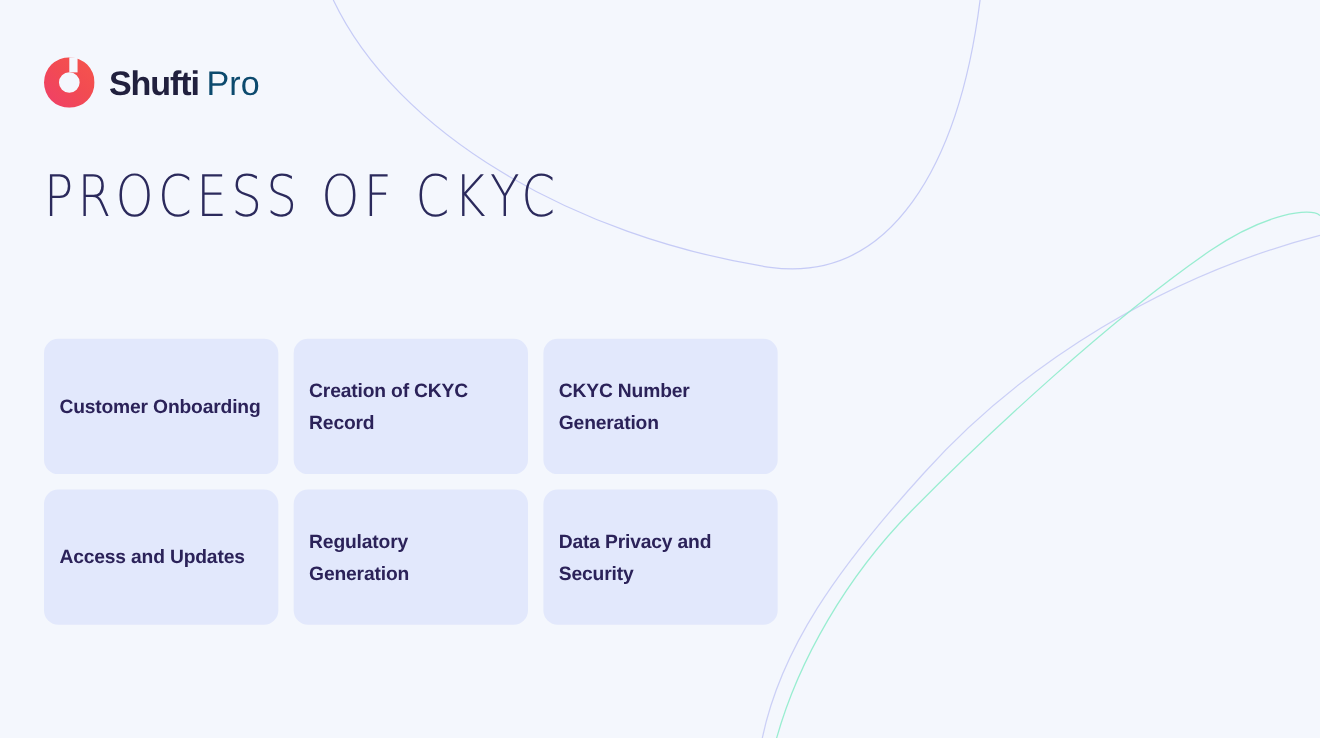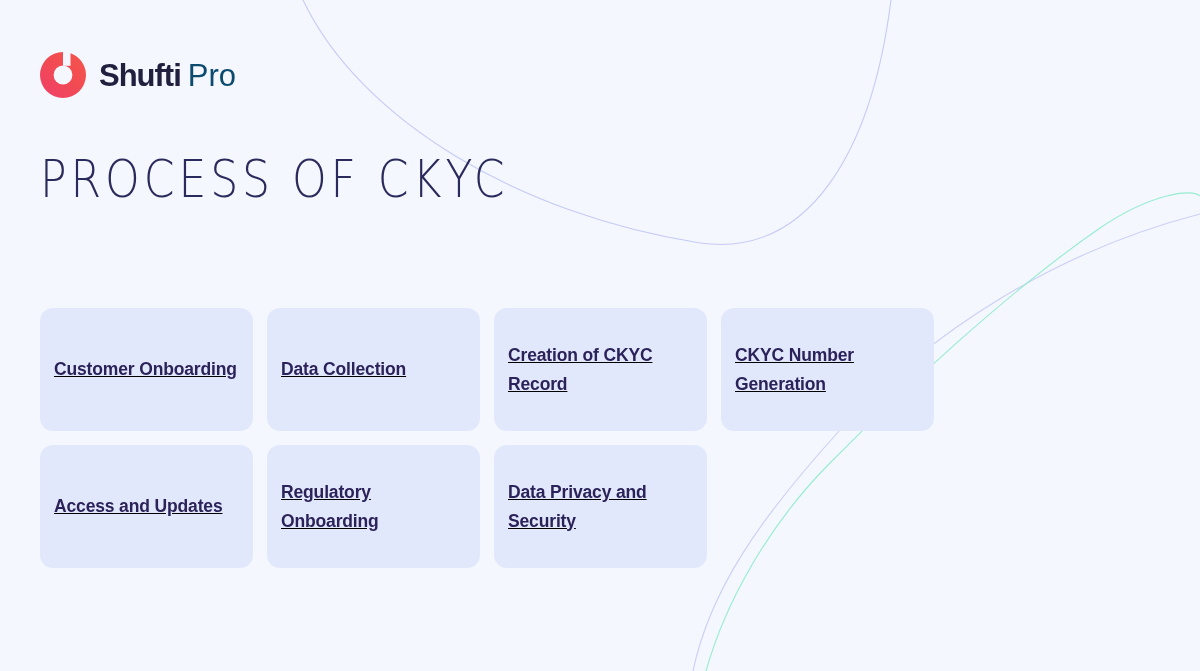--- a/index.html
+++ b/index.html
@@ -88,21 +88,20 @@
     transform-origin: left top;
   }
 
   
   #grid {
     position: absolute;
     left: 40px;
     top: 308px;
     width: 1120px;
     z-index: 2;
-    text-decoration: underline;
   }
   .grid-row {
     display: flex;
     gap: 14px;
     margin-bottom: 14px;
   }
   .card {
     width: 213px;
     height: 123px;
     flex: 0 0 213px;
@@ -165,36 +164,33 @@
 
   <div id="page-title">PROCESS OF CKYC</div>
 
   <div id="grid">
 
     <div class="grid-row row-1">
       <div class="card">
         <span class="card-label">Customer Onboarding</span>
       </div>
       <div class="card">
-        <span class="card-label">Data Collection</span>
-      </div>
-      <div class="card">
         <span class="card-label">Creation of CKYC Record</span>
       </div>
       <div class="card">
         <span class="card-label">CKYC Number Generation</span>
       </div>
     </div>
 
     <div class="grid-row row-2">
       <div class="card">
         <span class="card-label">Access and Updates</span>
       </div>
       <div class="card">
-        <span class="card-label">Regulatory Onboarding</span>
+        <span class="card-label">Regulatory Generation</span>
       </div>
       <div class="card">
         <span class="card-label">Data Privacy and Security</span>
       </div>
       <div class="card spacer-card"></div>
     </div>
 
   </div>
 
 </div>

